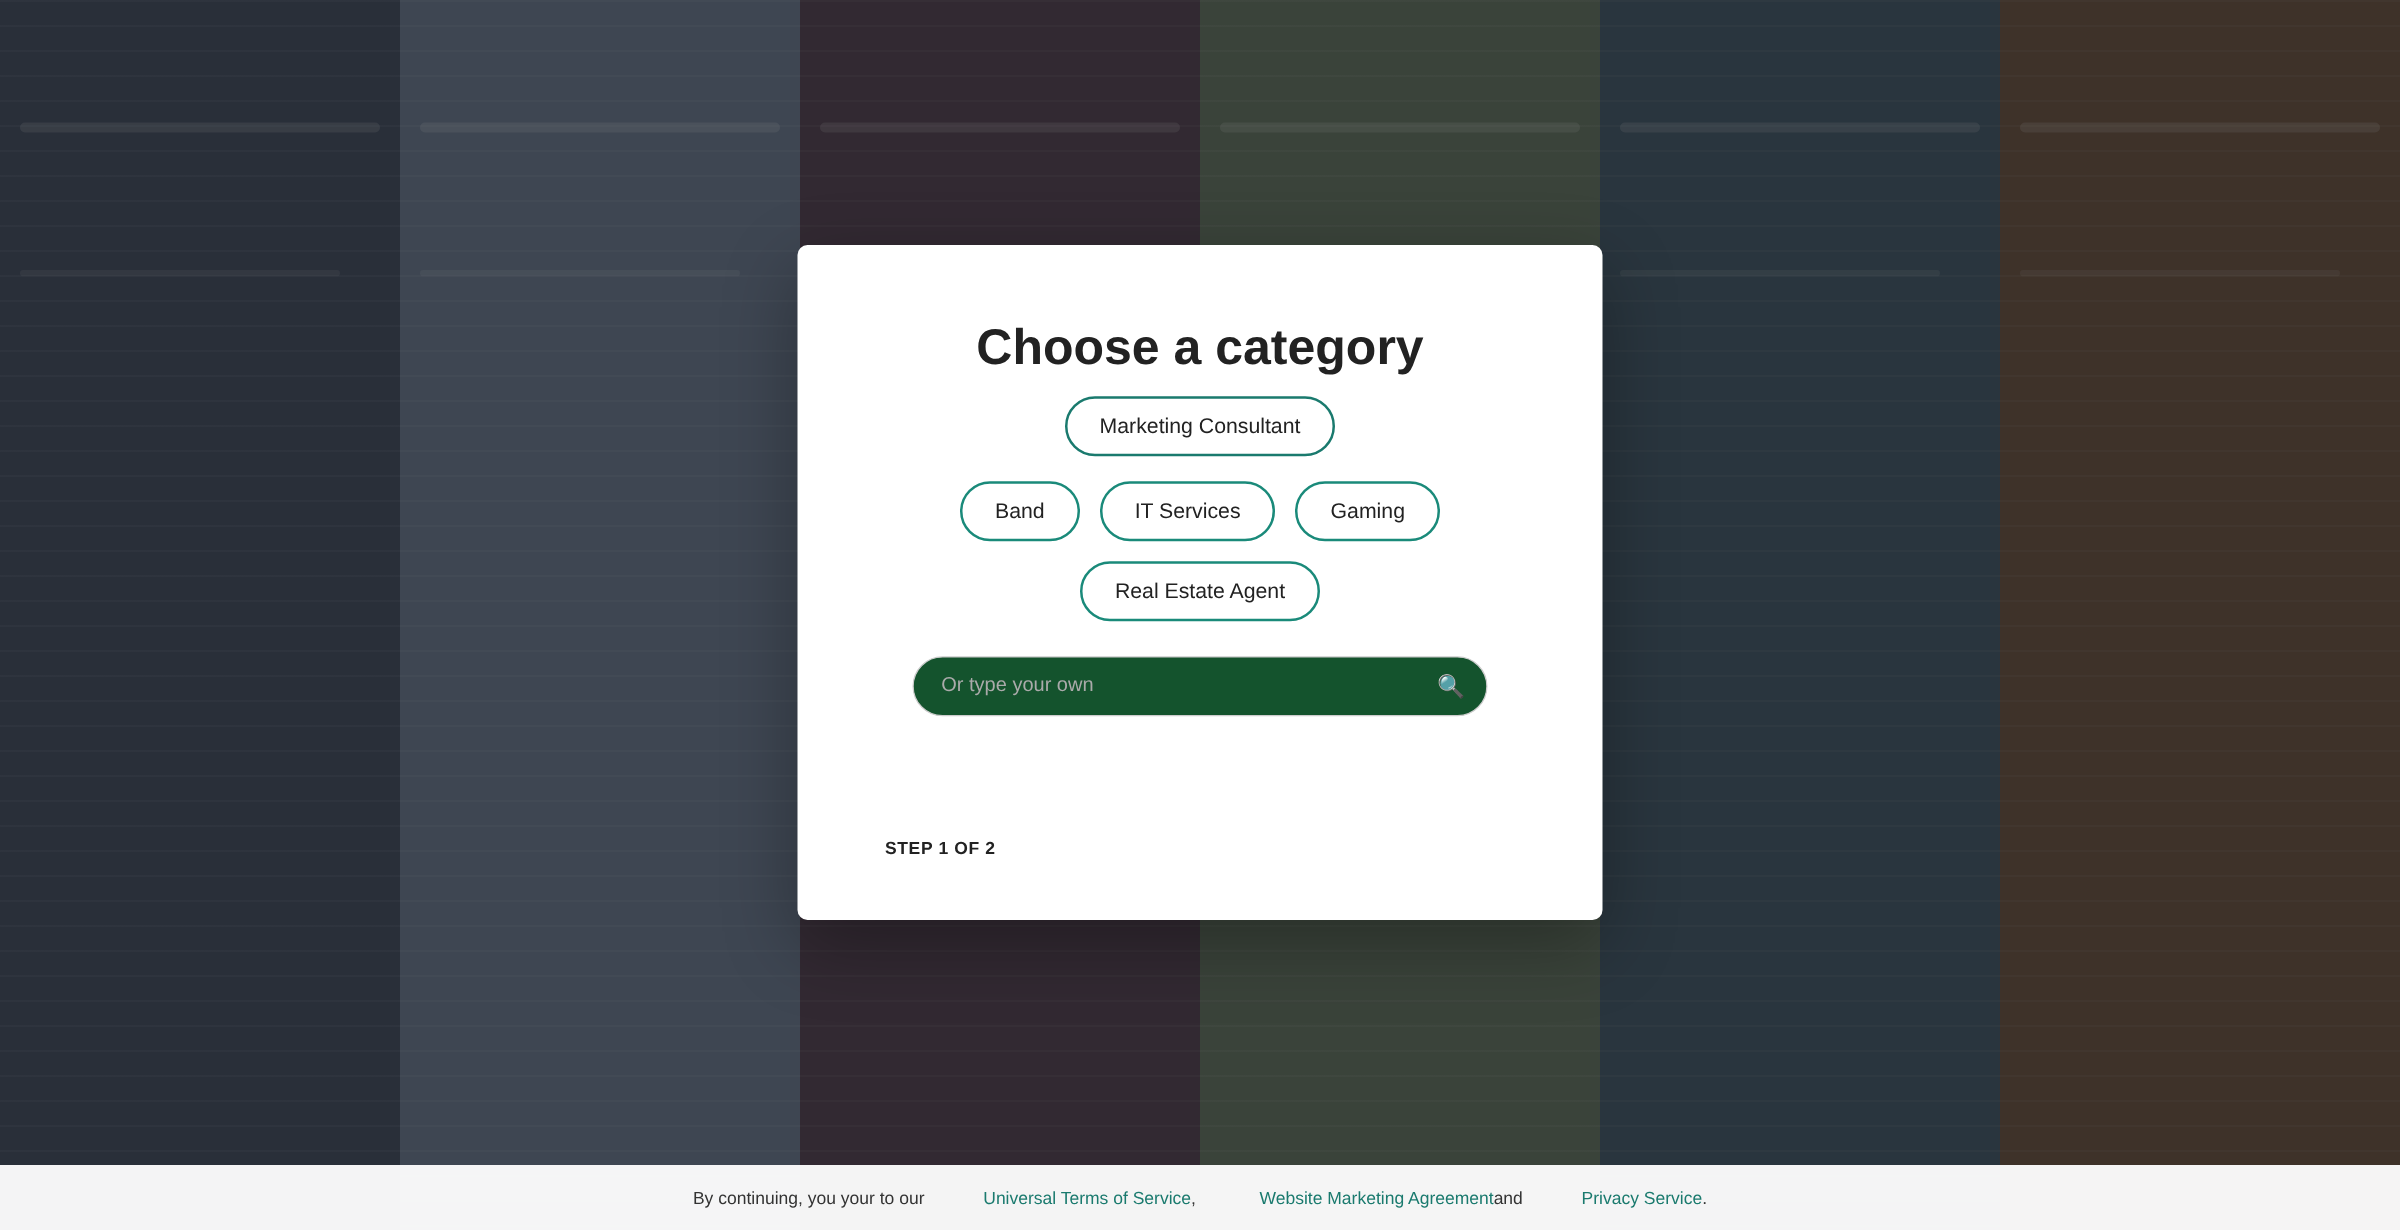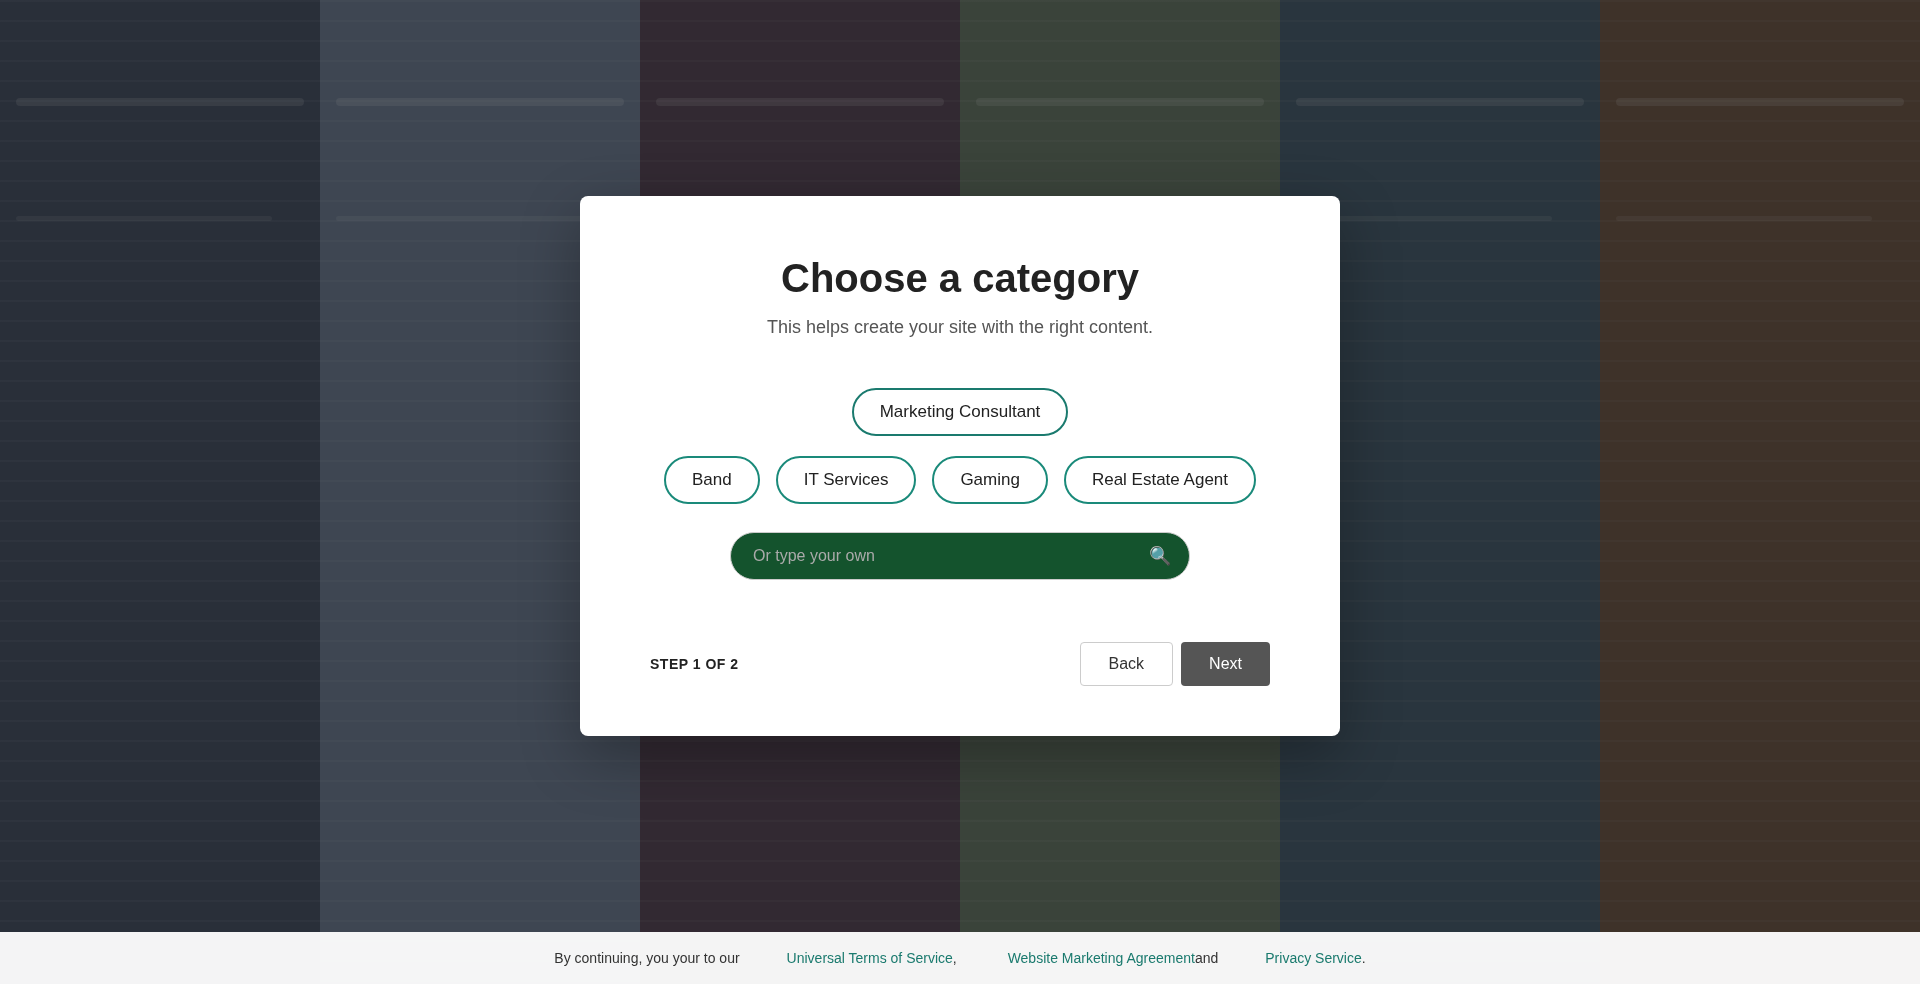--- a/index.html
+++ b/index.html
@@ -104,21 +104,21 @@
       align-items: center;
       justify-content: center;
       z-index: 5;
       padding-bottom: 52px;
     }
 
     
     .modal {
       background: #fff;
       border-radius: 8px;
-      width: 760px;
+      width: 644px;
       min-height: 540px;
       padding: 60px 70px 50px;
       display: flex;
       flex-direction: column;
       align-items: center;
       position: relative;
       box-shadow: 0 20px 60px rgba(0,0,0,0.3);
     }
 
     .modal-title {
@@ -258,43 +258,38 @@
   <div class="bg-panel">
       <div class="bg-website"></div>
     </div>
 </div>
 
 <div class="modal-overlay">
   <div class="modal">
 
     <h1 class="modal-title">Choose a category</h1>
 
-    <p class="modal-subtitle">This helps create your site with the right content.</p>
 
     <div class="chips-row">
       <button class="chip selected">Marketing Consultant</button>
     </div>
     <div class="chips-row">
       <button class="chip">Band</button>
       <button class="chip">IT Services</button>
       <button class="chip">Gaming</button>
       <button class="chip">Real Estate Agent</button>
     </div>
 
     <div class="search-wrapper">
       <input type="text" class="search-input" placeholder="Or type your own" style="">
       <span class="search-icon">🔍</span>
     </div>
 
     <div class="modal-footer">
       <span class="step-label">STEP 1 OF 2</span>
-      <div class="footer-buttons">
-        <button class="btn-back">Back</button>
-        <button class="btn-next">Next</button>
-      </div>
     </div>
 
   </div>
 </div>
 
 <div class="footer-bar">
   <span>By continuing, you your to our </span>
   <a href="#">
     <span>Universal Terms of Service</span>
   </a>

